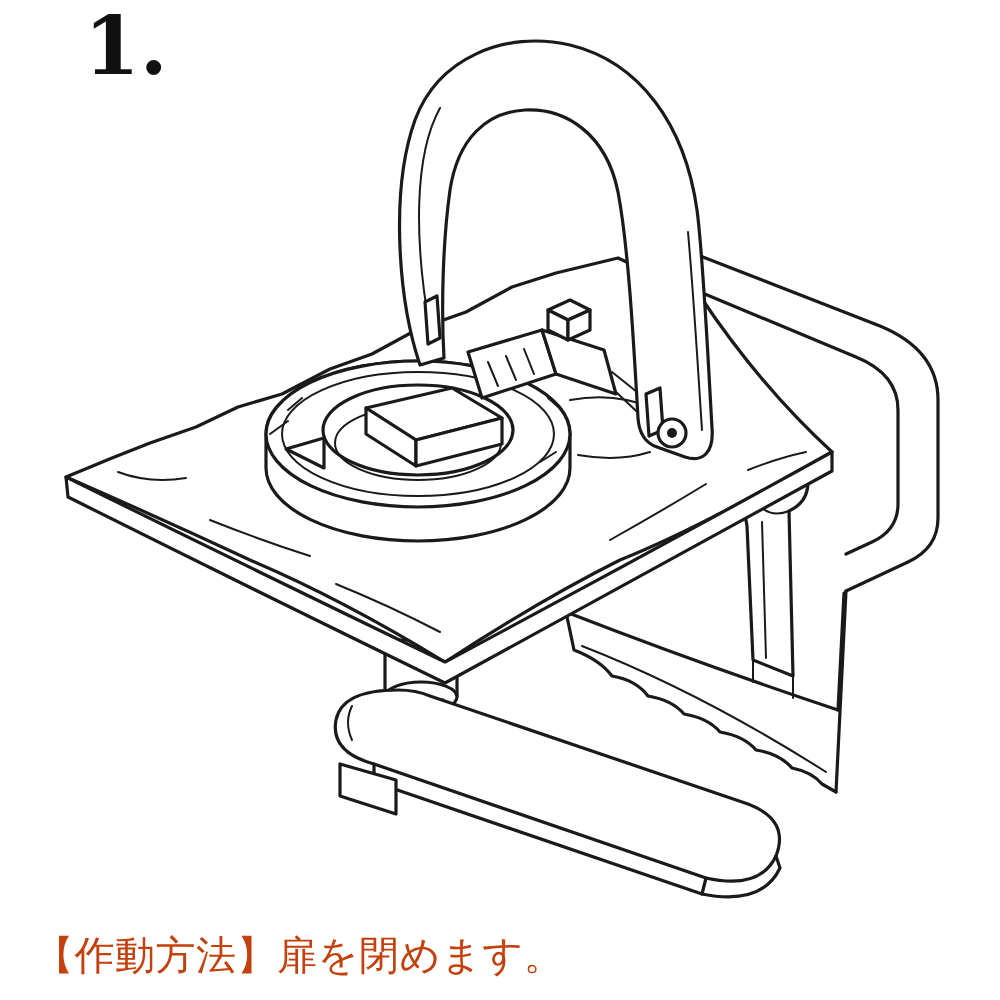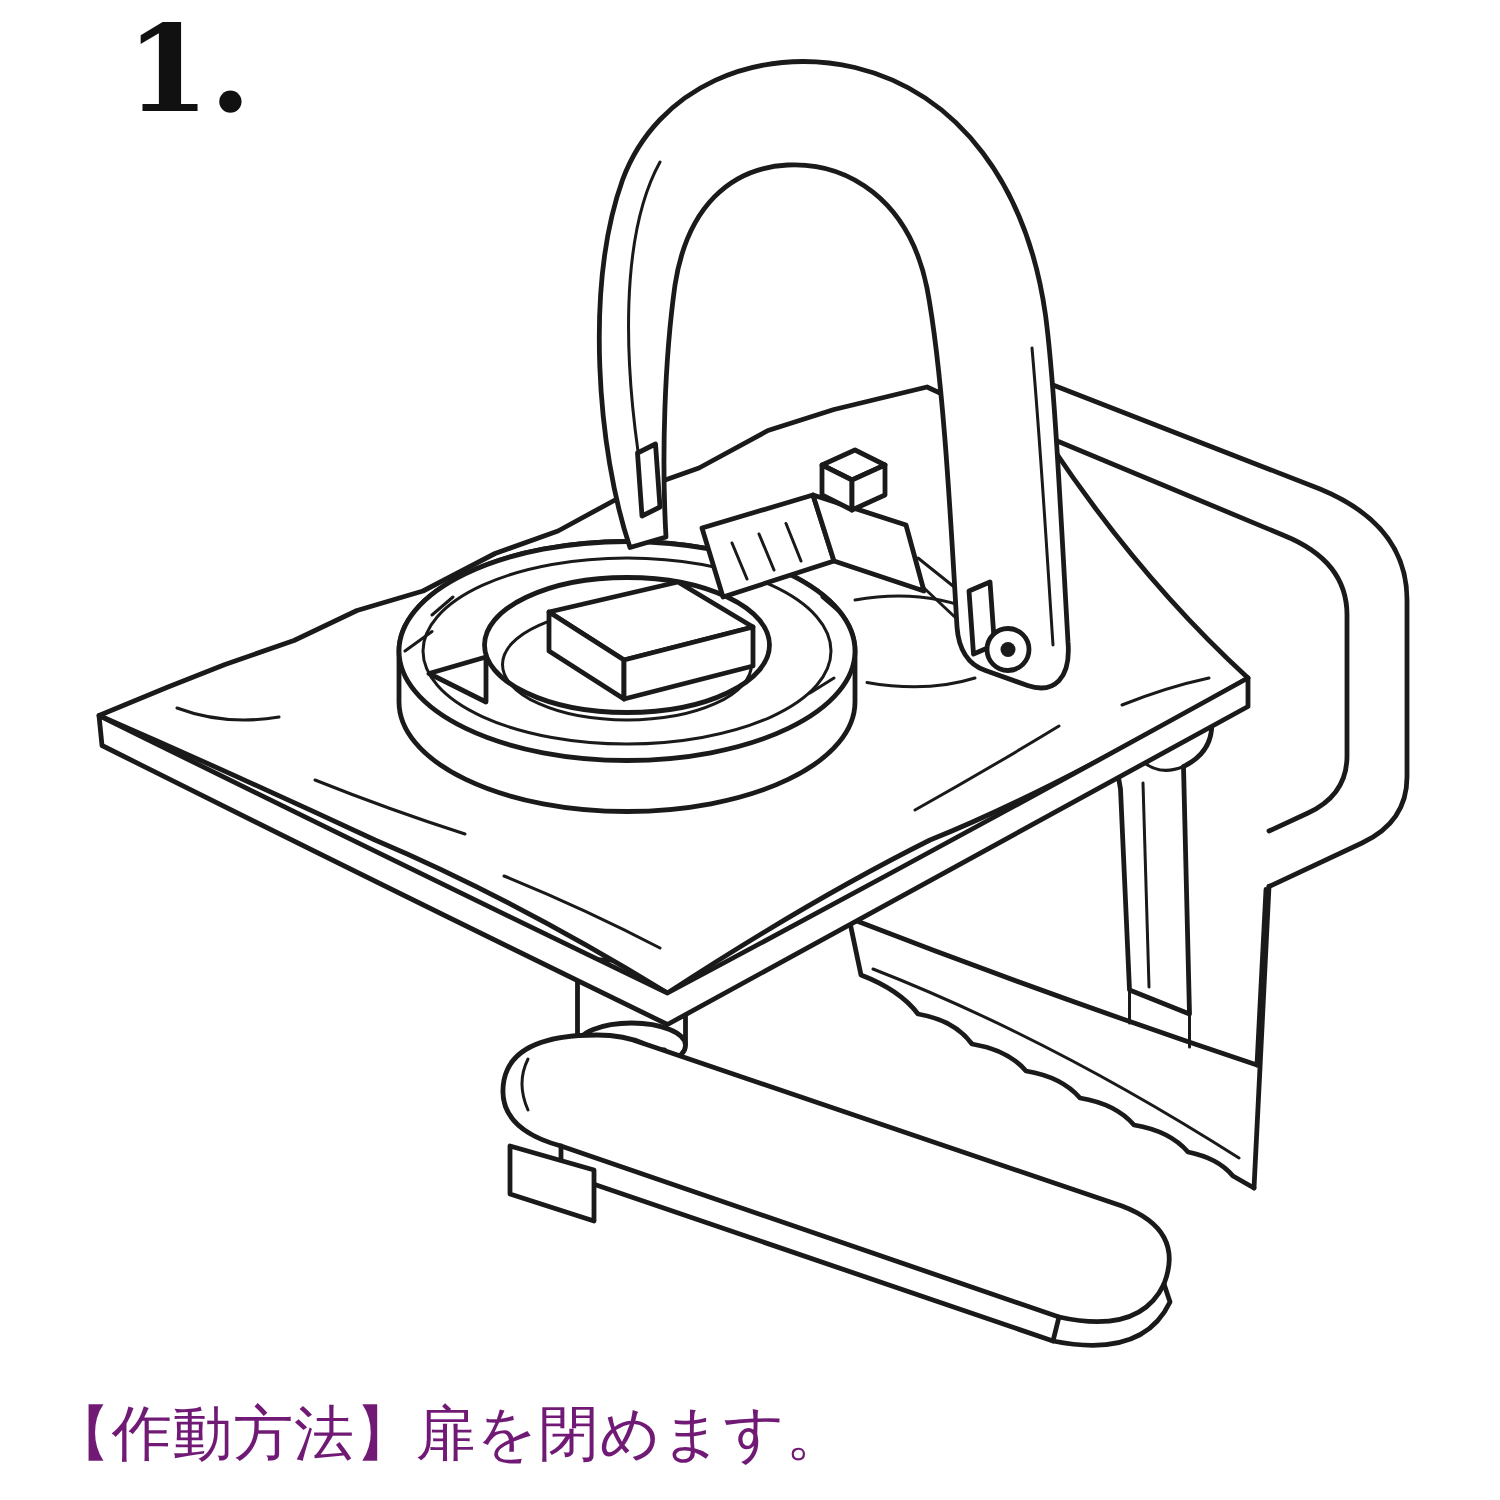--- a/index.html
+++ b/index.html
@@ -1,20 +1,20 @@
 <!DOCTYPE html>
 <html><head>
 <meta charset="utf-8">
 <style>
   html,body{margin:0;padding:0;background:#ffffff;}
   .canvas{position:relative;width:1000px;height:1000px;background:#ffffff;overflow:hidden;
           font-family:"DejaVu Sans","Liberation Sans",sans-serif;}
   .step-number{position:absolute;left:84px;top:6px;font-family:"DejaVu Serif","Liberation Serif",serif;
                font-weight:700;font-size:80px;color:#111;line-height:1;}
-  .caption{position:absolute;left:34px;top:928px;font-size:40px;color:#701a75;
+  .caption{position:absolute;left:34px;top:928px;font-size:40px;color:#c2410c;
            font-family:"DejaVu Sans","Liberation Sans",sans-serif;letter-spacing:0.5px;}
   svg{position:absolute;left:0;top:0;}
   .ln{fill:none;stroke:#1a1a1a;stroke-width:3.2;stroke-linejoin:round;stroke-linecap:round;}
   .lt{fill:none;stroke:#1a1a1a;stroke-width:2;stroke-linejoin:round;stroke-linecap:round;}
   .wf{fill:#ffffff;stroke:#1a1a1a;stroke-width:3.2;stroke-linejoin:round;stroke-linecap:round;}
   .dk{fill:#1a1a1a;stroke:none;}
 </style>
 </head>
 <body>
 

